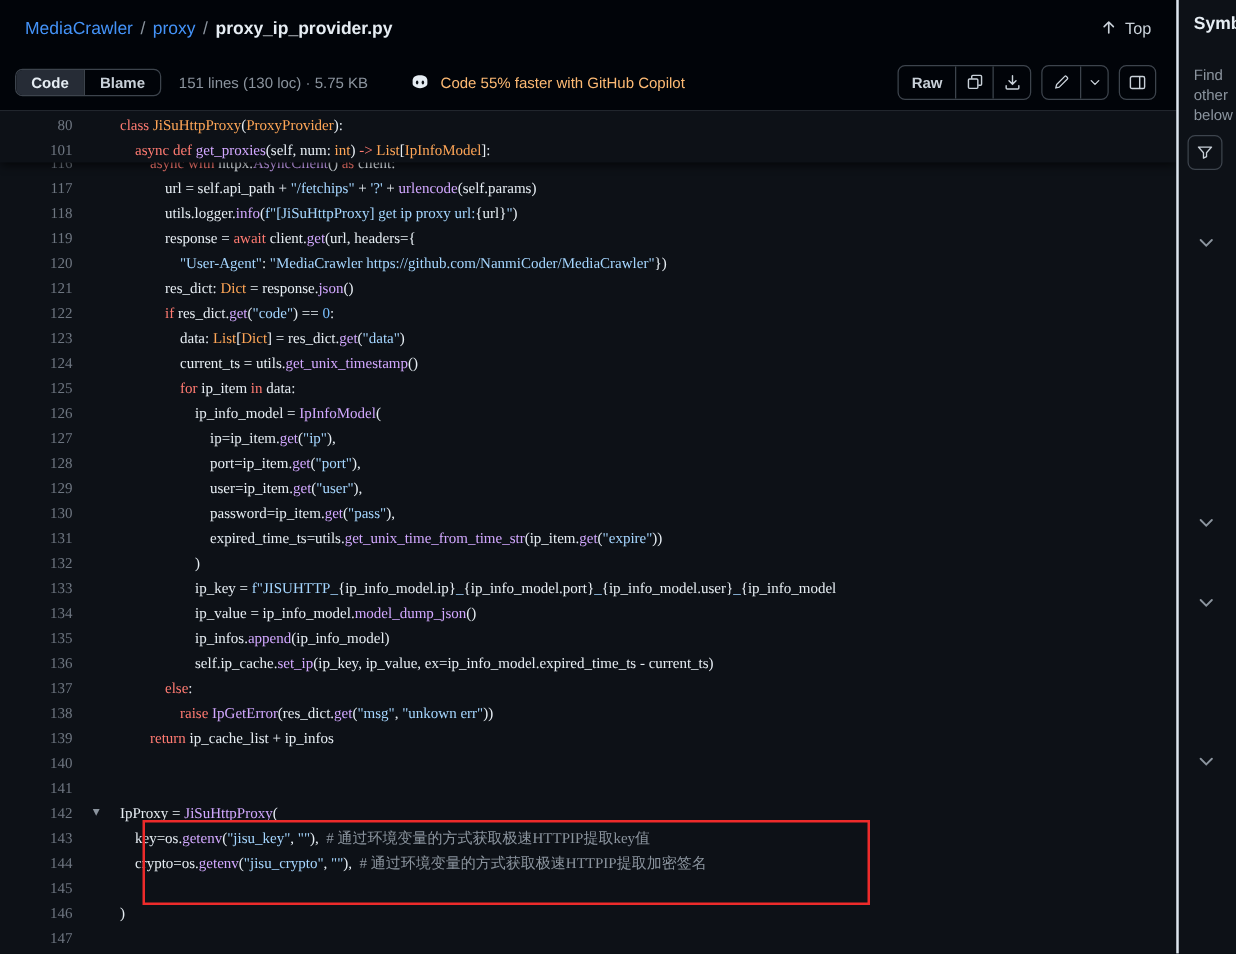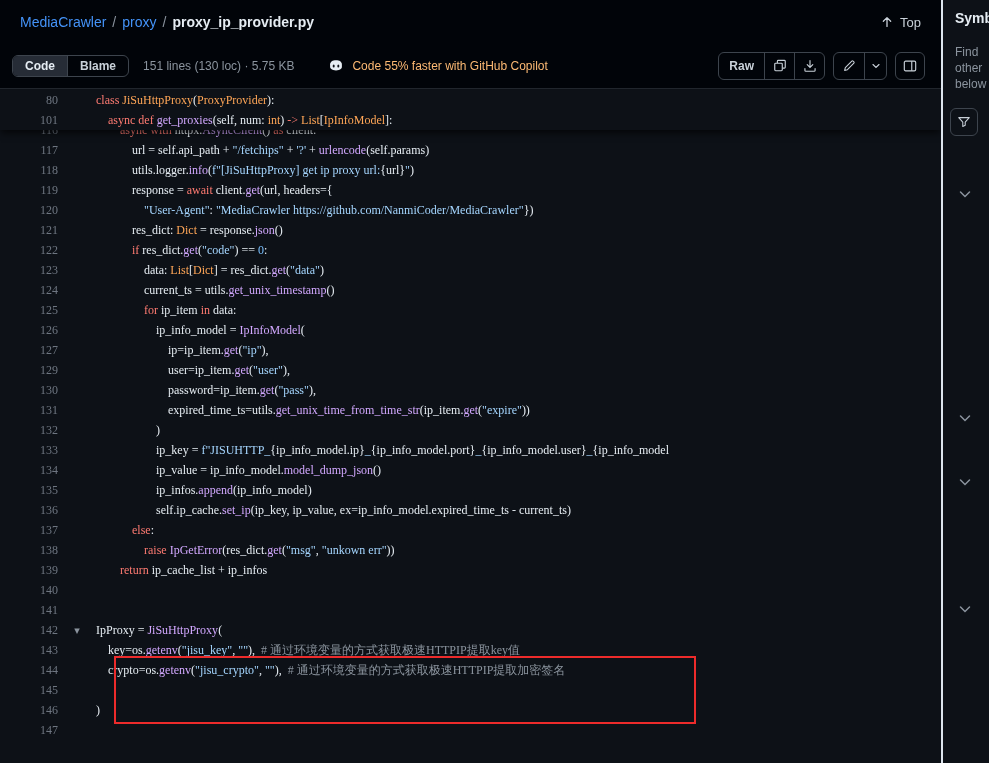--- a/index.html
+++ b/index.html
@@ -80,21 +80,21 @@
   .panel-divider {
     position:absolute; left:941px; top:0; width:2px; height:763px;
     background:#dde5ee; cursor:col-resize; z-index:6;
   }
   .symbols-panel {
     position:absolute; left:943px; top:0; width:46px; height:763px;
     background:#0d1117; overflow:hidden;
   }
   .sym-title { position:absolute; left:12px; top:10px; font-size:14px; font-weight:bold;
     color:#e6edf3; white-space:nowrap; }
-  .sym-desc { position:absolute; left:12px; top:44px; font-size:12px; line-height:16px;
+  .sym-desc { position:absolute; left:12px; top:52px; font-size:12px; line-height:16px;
     color:#8b949e; }
   .sym-desc div { white-space:nowrap; }
   .filter-btn {
     position:absolute; left:7px; top:108px; width:28px; height:28px;
     border:1px solid #3d444d; border-radius:6px; display:flex;
     align-items:center; justify-content:center; cursor:pointer;
   }
   .sym-chevron { position:absolute; left:14px; width:16px; height:16px; cursor:pointer; }
   svg { display:block; }
 </style>
@@ -186,20 +186,21 @@
         <div class="code-row"><div class="line-num">118</div><div class="fold-cell"></div><div class="code-text"><span class="tk-d">            utils.logger.</span><span class="tk-f">info</span><span class="tk-d">(</span><span class="tk-s">f"[JiSuHttpProxy] get ip proxy url:</span><span class="tk-d">{url}</span><span class="tk-s">"</span><span class="tk-d">)</span></div></div>
         <div class="code-row"><div class="line-num">119</div><div class="fold-cell"></div><div class="code-text"><span class="tk-d">            response = </span><span class="tk-k">await</span><span class="tk-d"> client.</span><span class="tk-f">get</span><span class="tk-d">(url, headers={</span></div></div>
         <div class="code-row"><div class="line-num">120</div><div class="fold-cell"></div><div class="code-text"><span class="tk-d">                </span><span class="tk-s">"User-Agent"</span><span class="tk-d">: </span><span class="tk-s">"MediaCrawler https://github.com/NanmiCoder/MediaCrawler"</span><span class="tk-d">})</span></div></div>
         <div class="code-row"><div class="line-num">121</div><div class="fold-cell"></div><div class="code-text"><span class="tk-d">            res_dict: </span><span class="tk-e">Dict</span><span class="tk-d"> = response.</span><span class="tk-f">json</span><span class="tk-d">()</span></div></div>
         <div class="code-row"><div class="line-num">122</div><div class="fold-cell"></div><div class="code-text"><span class="tk-d">            </span><span class="tk-k">if</span><span class="tk-d"> res_dict.</span><span class="tk-f">get</span><span class="tk-d">(</span><span class="tk-s">"code"</span><span class="tk-d">) == </span><span class="tk-n">0</span><span class="tk-d">:</span></div></div>
         <div class="code-row"><div class="line-num">123</div><div class="fold-cell"></div><div class="code-text"><span class="tk-d">                data: </span><span class="tk-e">List</span><span class="tk-d">[</span><span class="tk-e">Dict</span><span class="tk-d">] = res_dict.</span><span class="tk-f">get</span><span class="tk-d">(</span><span class="tk-s">"data"</span><span class="tk-d">)</span></div></div>
         <div class="code-row"><div class="line-num">124</div><div class="fold-cell"></div><div class="code-text"><span class="tk-d">                current_ts = utils.</span><span class="tk-f">get_unix_timestamp</span><span class="tk-d">()</span></div></div>
         <div class="code-row"><div class="line-num">125</div><div class="fold-cell"></div><div class="code-text"><span class="tk-d">                </span><span class="tk-k">for</span><span class="tk-d"> ip_item </span><span class="tk-k">in</span><span class="tk-d"> data:</span></div></div>
         <div class="code-row"><div class="line-num">126</div><div class="fold-cell"></div><div class="code-text"><span class="tk-d">                    ip_info_model = </span><span class="tk-f">IpInfoModel</span><span class="tk-d">(</span></div></div>
         <div class="code-row"><div class="line-num">127</div><div class="fold-cell"></div><div class="code-text"><span class="tk-d">                        ip=ip_item.</span><span class="tk-f">get</span><span class="tk-d">(</span><span class="tk-s">"ip"</span><span class="tk-d">),</span></div></div>
+        <div class="code-row"><div class="line-num">128</div><div class="fold-cell"></div><div class="code-text"><span class="tk-d">                        port=ip_item.</span><span class="tk-f">get</span><span class="tk-d">(</span><span class="tk-s">"port"</span><span class="tk-d">),</span></div></div>
         <div class="code-row"><div class="line-num">129</div><div class="fold-cell"></div><div class="code-text"><span class="tk-d">                        user=ip_item.</span><span class="tk-f">get</span><span class="tk-d">(</span><span class="tk-s">"user"</span><span class="tk-d">),</span></div></div>
         <div class="code-row"><div class="line-num">130</div><div class="fold-cell"></div><div class="code-text"><span class="tk-d">                        password=ip_item.</span><span class="tk-f">get</span><span class="tk-d">(</span><span class="tk-s">"pass"</span><span class="tk-d">),</span></div></div>
         <div class="code-row"><div class="line-num">131</div><div class="fold-cell"></div><div class="code-text"><span class="tk-d">                        expired_time_ts=utils.</span><span class="tk-f">get_unix_time_from_time_str</span><span class="tk-d">(ip_item.</span><span class="tk-f">get</span><span class="tk-d">(</span><span class="tk-s">"expire"</span><span class="tk-d">))</span></div></div>
         <div class="code-row"><div class="line-num">132</div><div class="fold-cell"></div><div class="code-text"><span class="tk-d">                    )</span></div></div>
         <div class="code-row"><div class="line-num">133</div><div class="fold-cell"></div><div class="code-text"><span class="tk-d">                    ip_key = </span><span class="tk-s">f"JISUHTTP_</span><span class="tk-d">{ip_info_model.ip}</span><span class="tk-s">_</span><span class="tk-d">{ip_info_model.port}</span><span class="tk-s">_</span><span class="tk-d">{ip_info_model.user}</span><span class="tk-s">_</span><span class="tk-d">{ip_info_model</span></div></div>
         <div class="code-row"><div class="line-num">134</div><div class="fold-cell"></div><div class="code-text"><span class="tk-d">                    ip_value = ip_info_model.</span><span class="tk-f">model_dump_json</span><span class="tk-d">()</span></div></div>
         <div class="code-row"><div class="line-num">135</div><div class="fold-cell"></div><div class="code-text"><span class="tk-d">                    ip_infos.</span><span class="tk-f">append</span><span class="tk-d">(ip_info_model)</span></div></div>
         <div class="code-row"><div class="line-num">136</div><div class="fold-cell"></div><div class="code-text"><span class="tk-d">                    self.ip_cache.</span><span class="tk-f">set_ip</span><span class="tk-d">(ip_key, ip_value, ex=ip_info_model.expired_time_ts - current_ts)</span></div></div>
         <div class="code-row"><div class="line-num">137</div><div class="fold-cell"></div><div class="code-text"><span class="tk-d">            </span><span class="tk-k">else</span><span class="tk-d">:</span></div></div>
         <div class="code-row"><div class="line-num">138</div><div class="fold-cell"></div><div class="code-text"><span class="tk-d">                </span><span class="tk-k">raise</span><span class="tk-d"> </span><span class="tk-f">IpGetError</span><span class="tk-d">(res_dict.</span><span class="tk-f">get</span><span class="tk-d">(</span><span class="tk-s">"msg"</span><span class="tk-d">, </span><span class="tk-s">"unkown err"</span><span class="tk-d">))</span></div></div>

